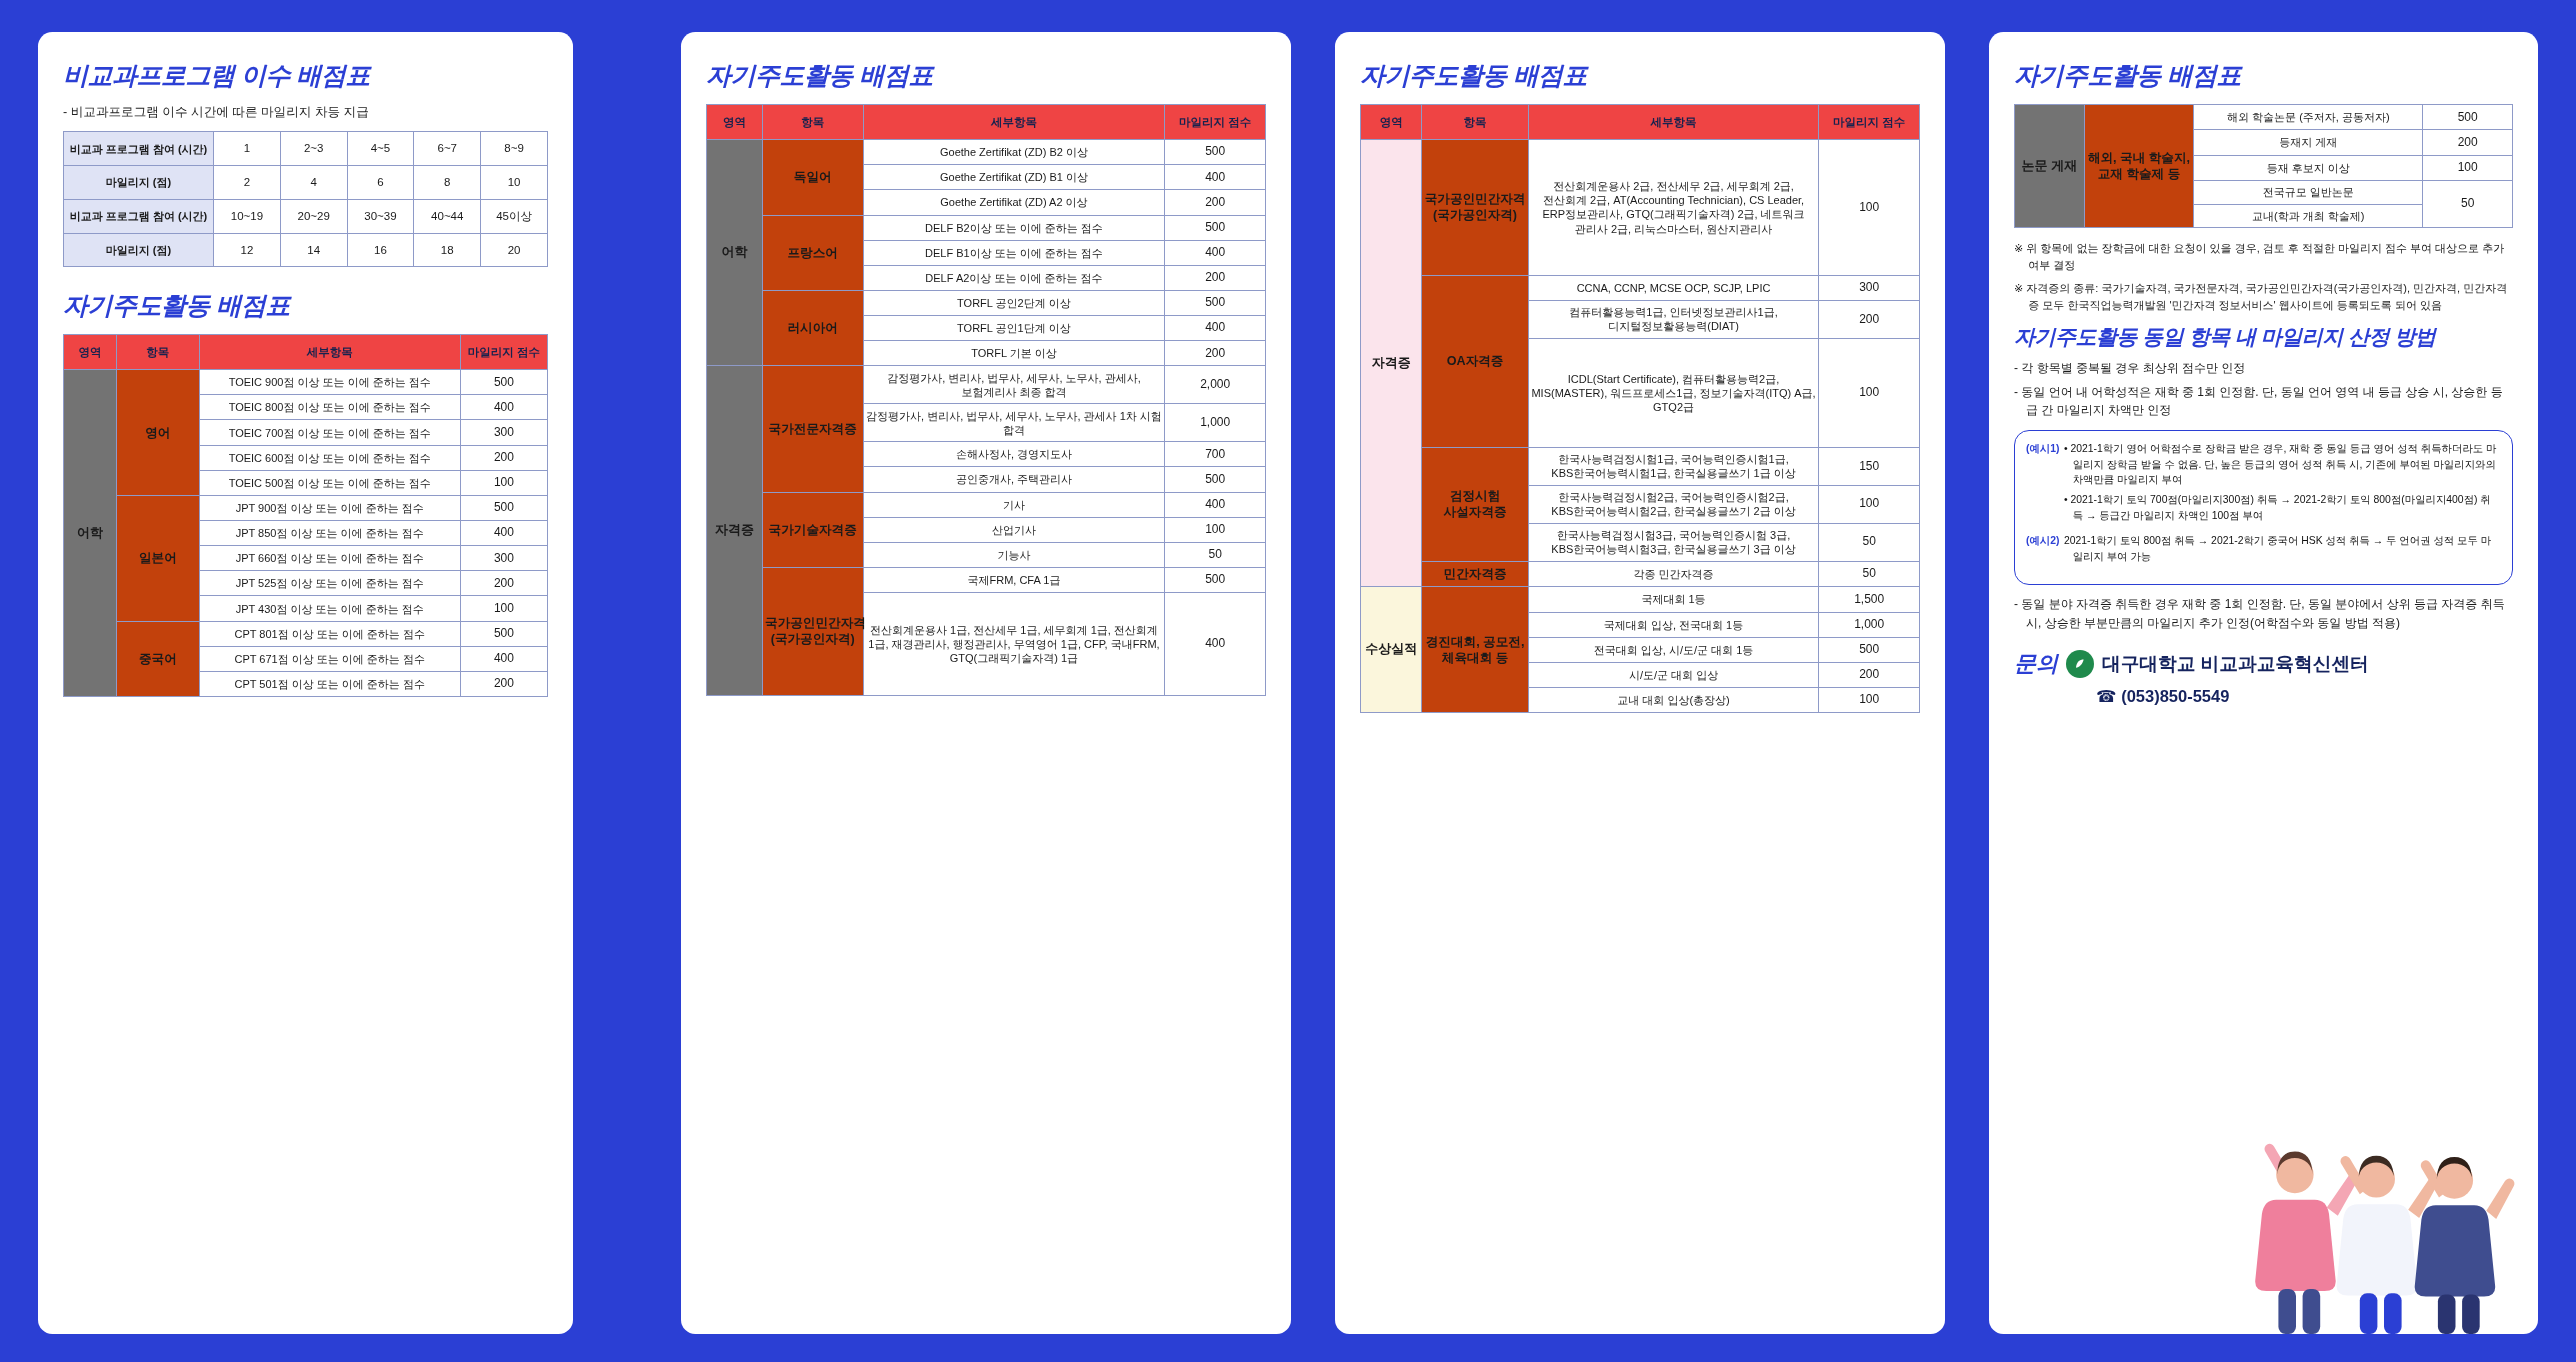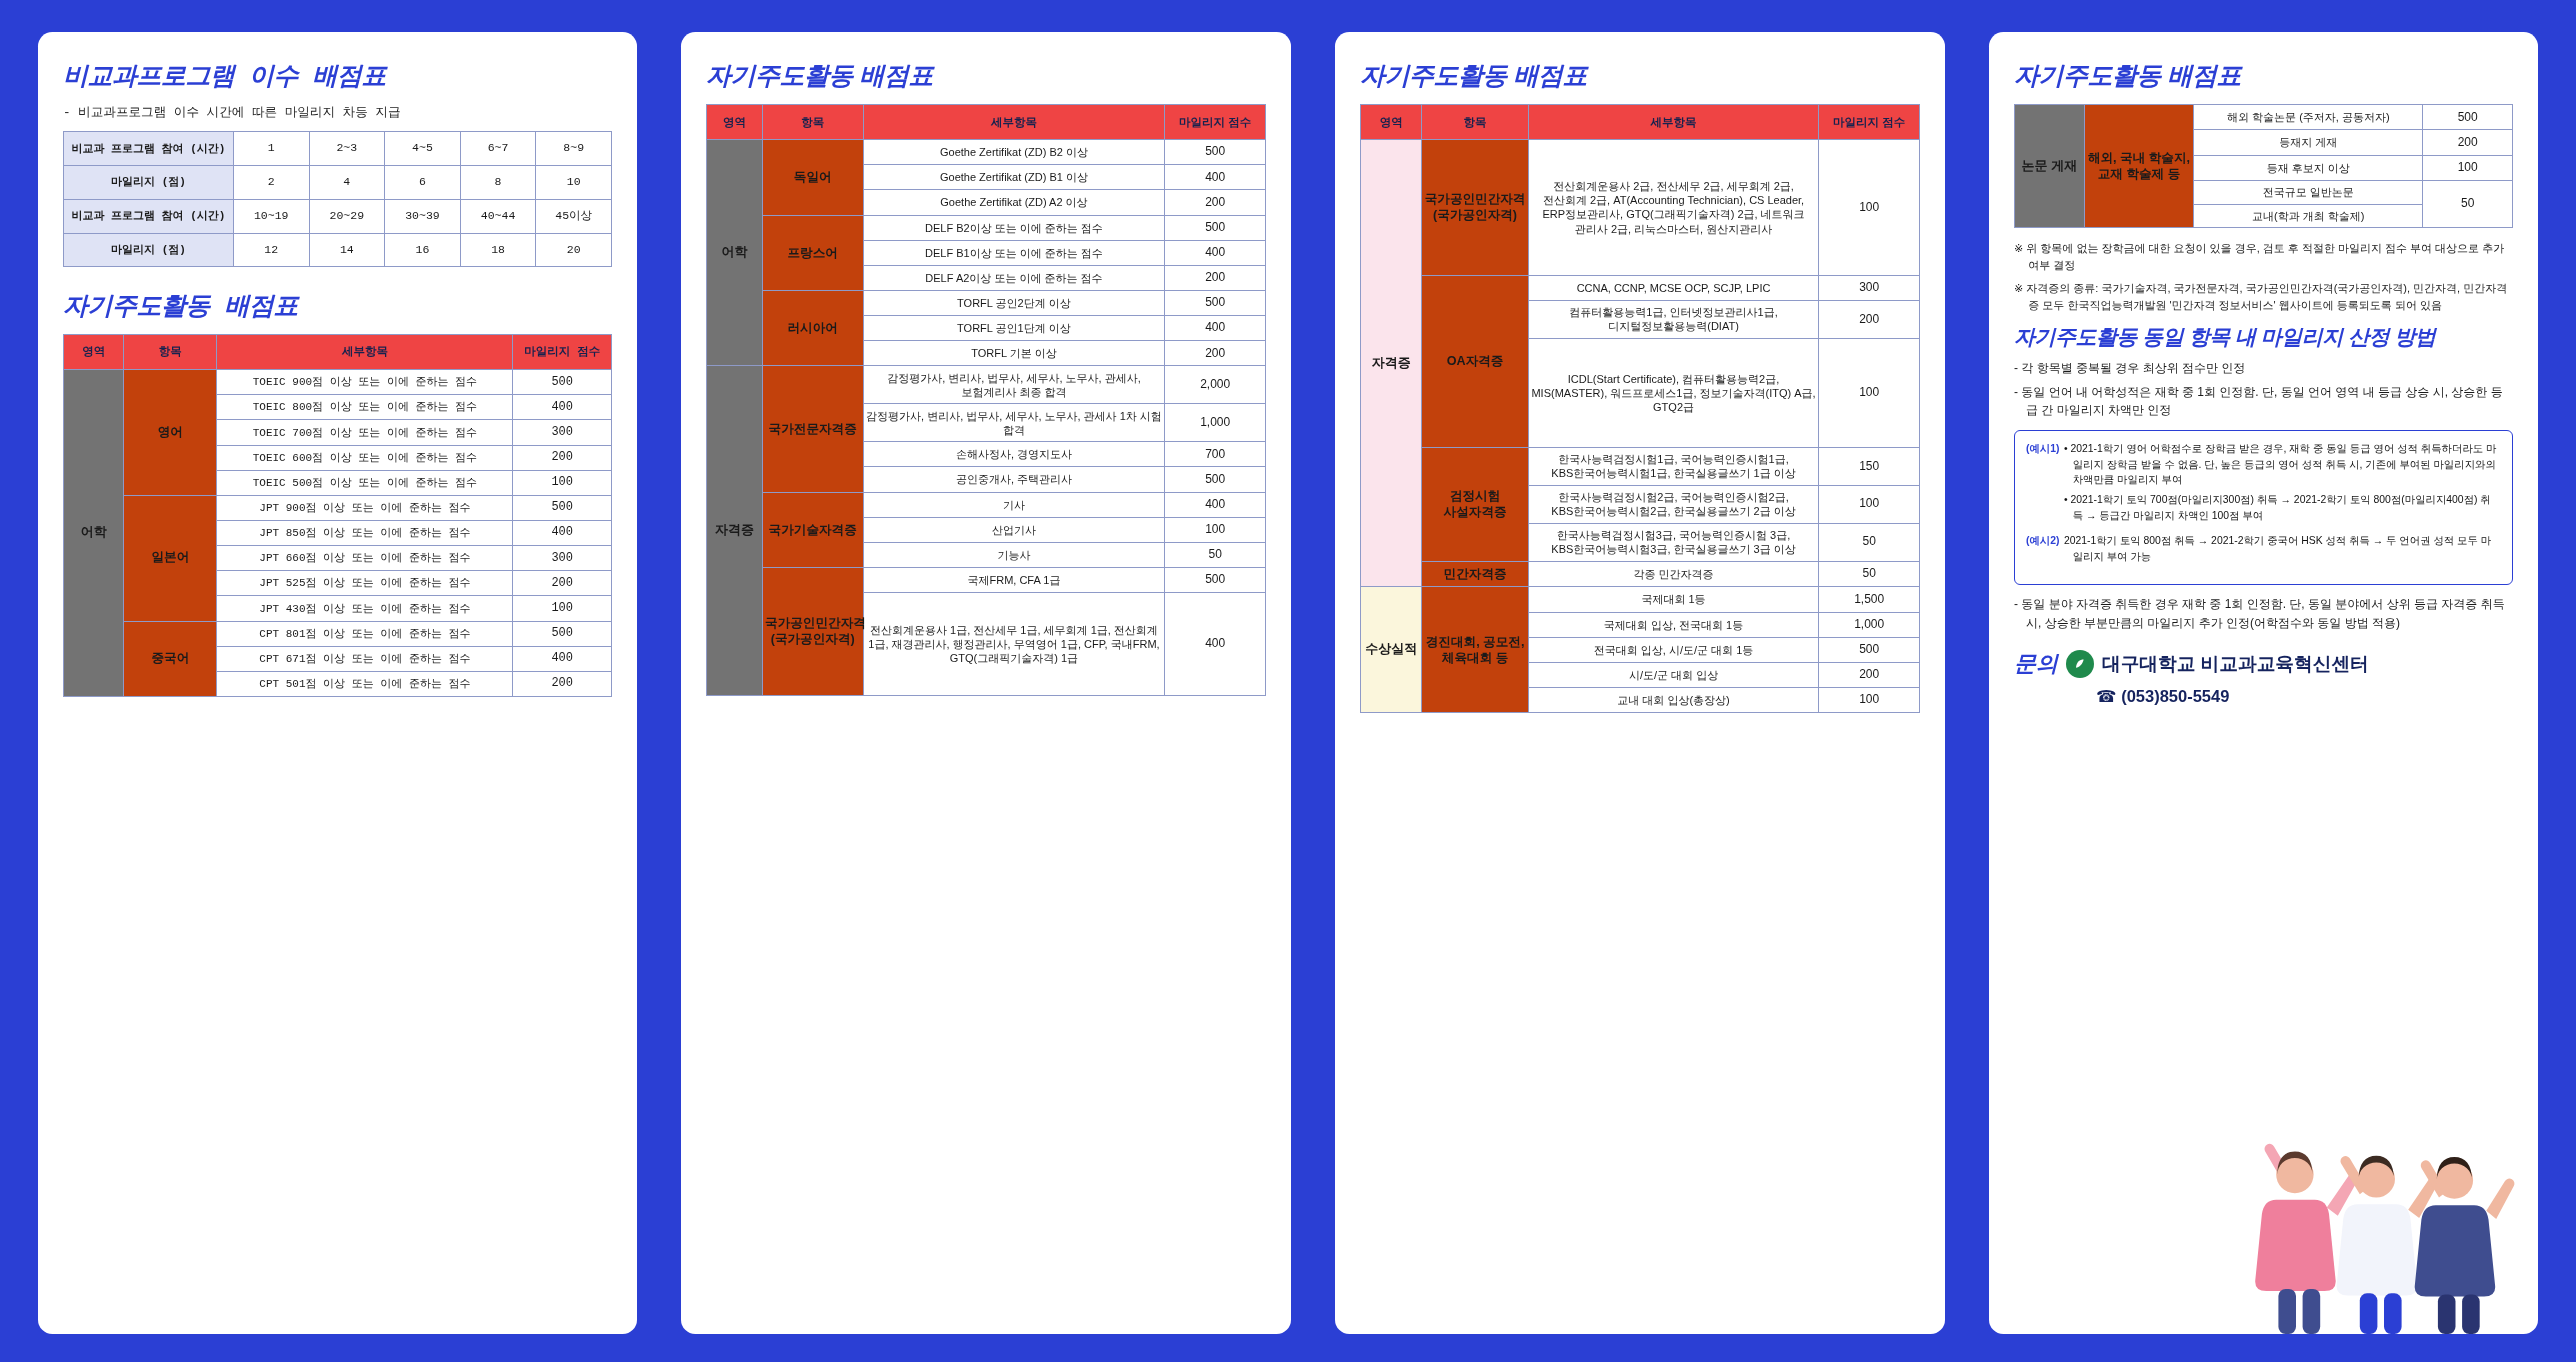--- a/index.html
+++ b/index.html
@@ -12,21 +12,21 @@
   }
   .sheet{position:relative;width:2576px;height:1362px;}
   .card{
     position:absolute;
     background:#ffffff;
     border-radius:14.3px;
     box-sizing:border-box;
     padding:24px 25px;
     overflow:hidden;
   }
-  #card1{left:38px;top:32px;width:599px;height:1302px;font-family:Liberation Mono, monospace;}
+  #card1{left:38px;top:32px;width:535px;height:1302px;}
   #card2{left:681px;top:32px;width:610px;height:1302px;}
   #card3{left:1335px;top:32px;width:610px;height:1302px;}
   #card4{left:1989px;top:32px;width:549px;height:1302px;}
 
   h2.title{
     font-size:25px;
     font-weight:bold;
     color:#2b3fd4;
     font-style:italic;
     margin:3.3px 0 12px 0;
@@ -79,21 +79,21 @@
     font-size:11px;
     line-height:1.5;
     margin:12px 0 3.3px 0;
     color:#1a1a1a;
   }
   .notes p{margin:0 0 6.6px 0;text-indent:-14.3px;padding-left:14.3px;}
   .rule-list{font-size:12px;line-height:1.55;margin:3.3px 0 10px 0;}
   .rule-list p{margin:0 0 5.5px 0;text-indent:-12px;padding-left:12px;}
   .example-box{
     border:1.1px solid #2b3fd4;
-    border-radius:6px;
+    border-radius:15px;
     padding:10px 11px;
     font-size:10.4px;
     line-height:1.5;
     margin:7.7px 0 10px 0;
     color:#111;
   }
   .example-box .ex-row{display:flex;margin-bottom:5.5px;}
   .example-box .ex-tag{
     color:#2b3fd4;font-weight:bold;white-space:nowrap;margin-right:4.4px;
   }

